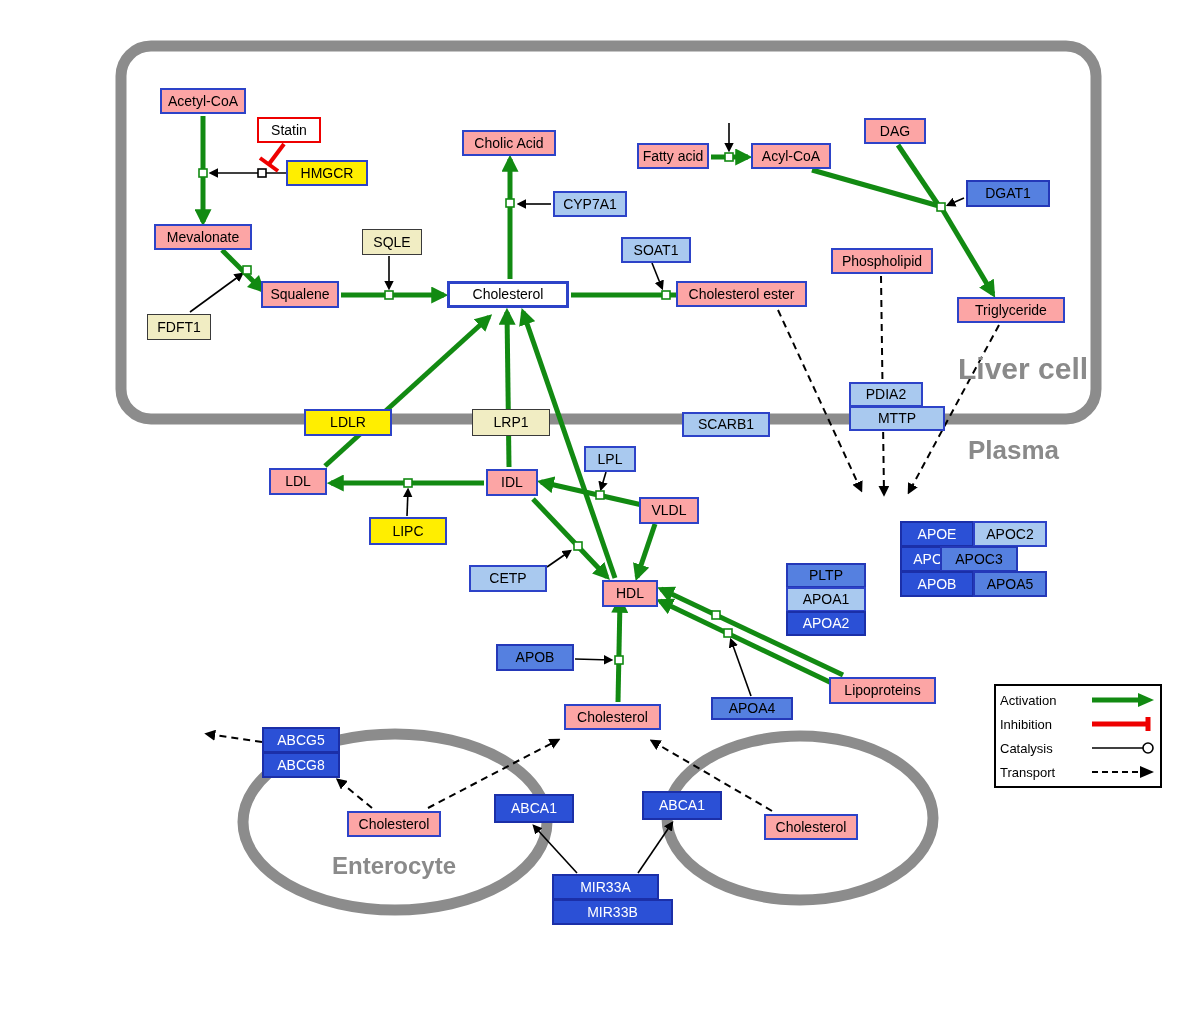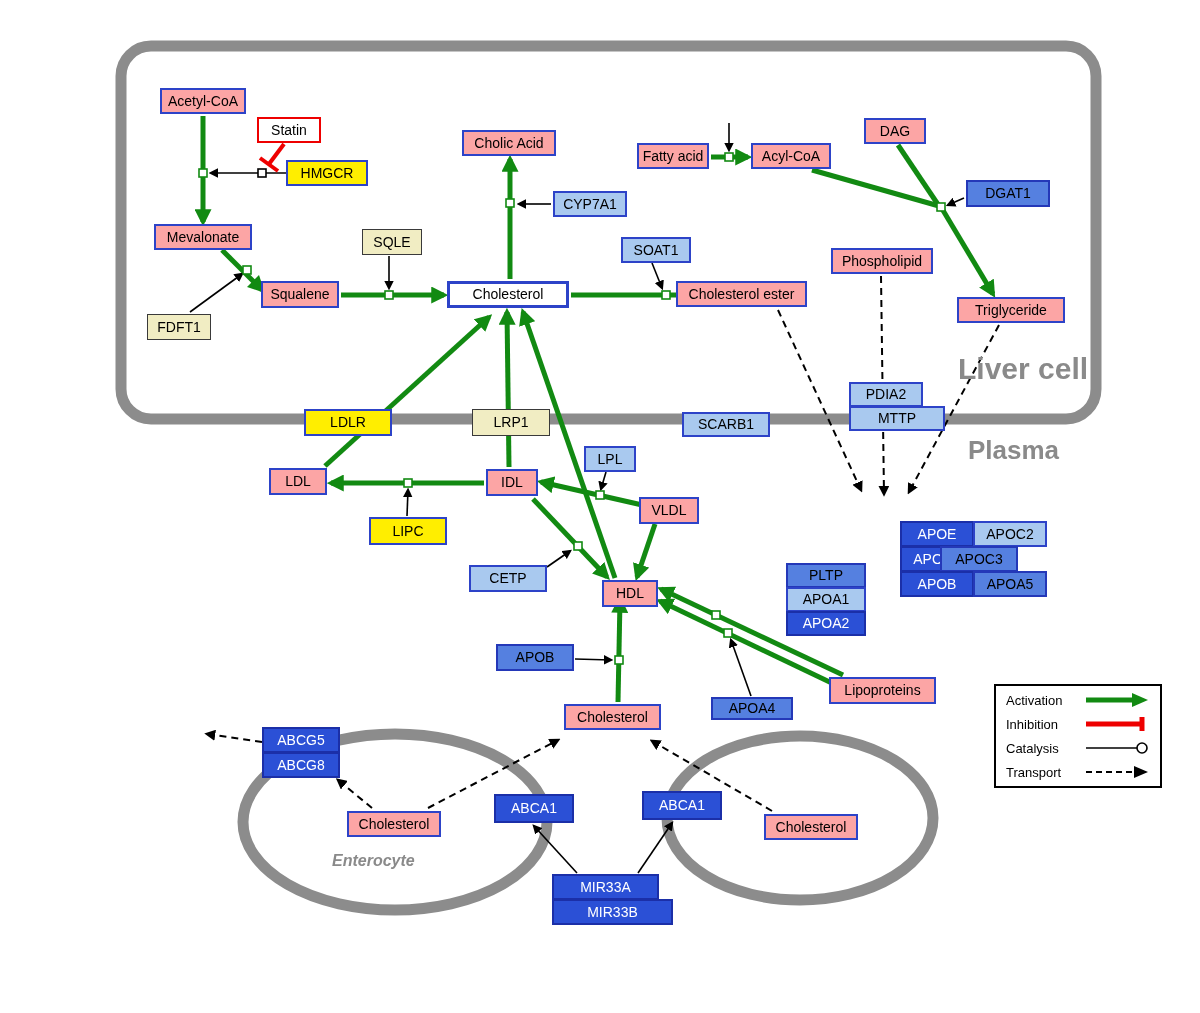--- a/index.html
+++ b/index.html
@@ -21,26 +21,26 @@
   .pale         { background:#f1edc3; border:1.5px solid #3a3a3a; }
   .light        { background:#a9c9ef; border:2px solid #2d43c8; }
   .medium       { background:#5580e0; border:2px solid #2438b8; }
   .dark         { background:#2b50d6; border:2px solid #1b2fa8; color:#ffffff; }
   .two-line     { font-size:13px; }
   .region-label {
     position:absolute; z-index:2; font-weight:bold; color:#8a8a8a;
   }
   #liver-label      { font-size:30px; }
   #plasma-label     { font-size:26px; }
-  #enterocyte-label { font-size:16px;font-style:italic; }
+  #enterocyte-label { font-size:24px; }
   #peripheral-label { font-size:24px; }
   #legend {
     position:absolute; left:994px; top:684px; width:168px; height:104px;
     z-index:4; background:#ffffff; border:2px solid #000;
-    box-sizing:border-box; padding:6px 10px; display:flex;
+    box-sizing:border-box; padding:6px 4px; display:flex;
     flex-direction:column; justify-content:space-between;
   }
   .legend-row { display:flex; align-items:center; justify-content:space-between; }
   .legend-row span { font-size:13px; color:#000; }
 </style>
 </head>
 <body>
 
 <div id="canvas">
 

